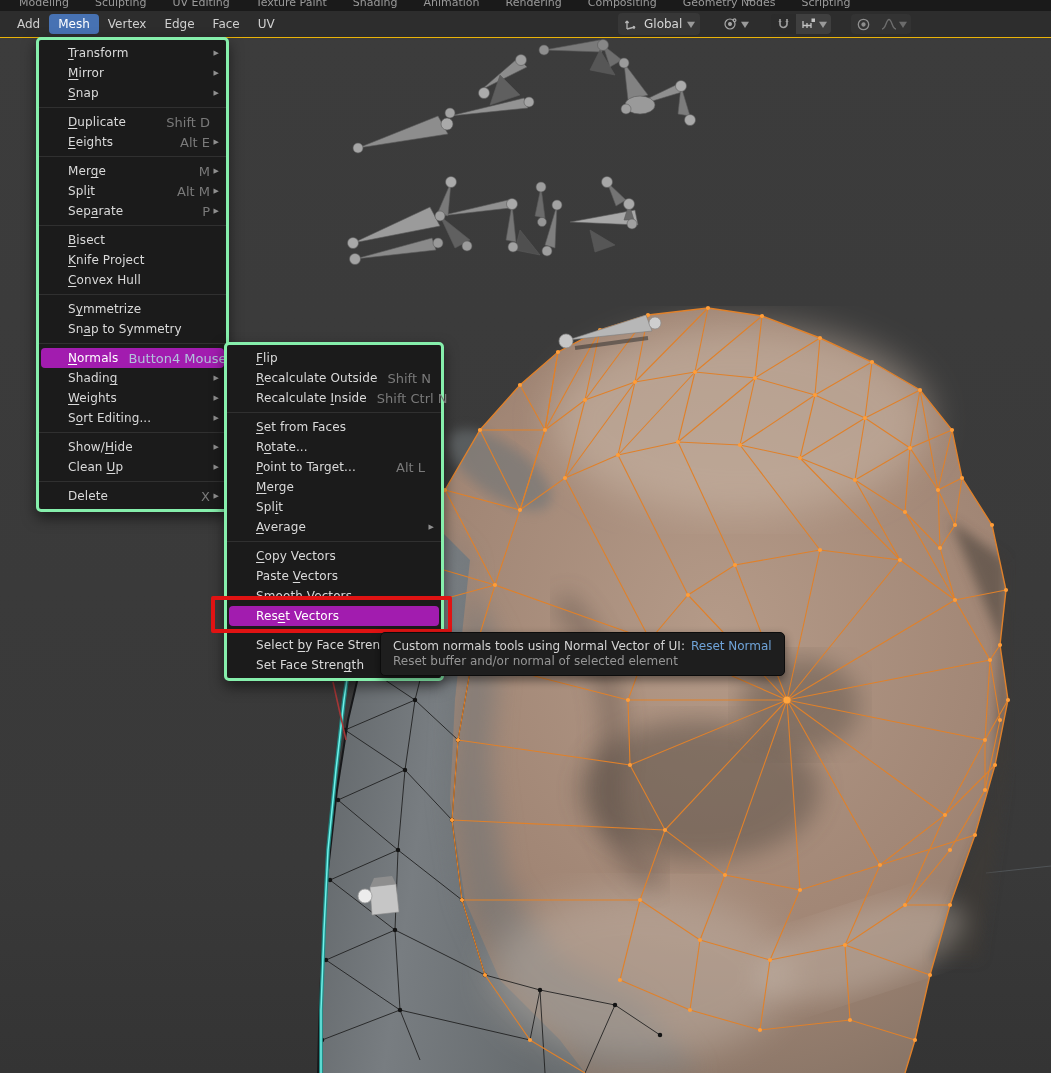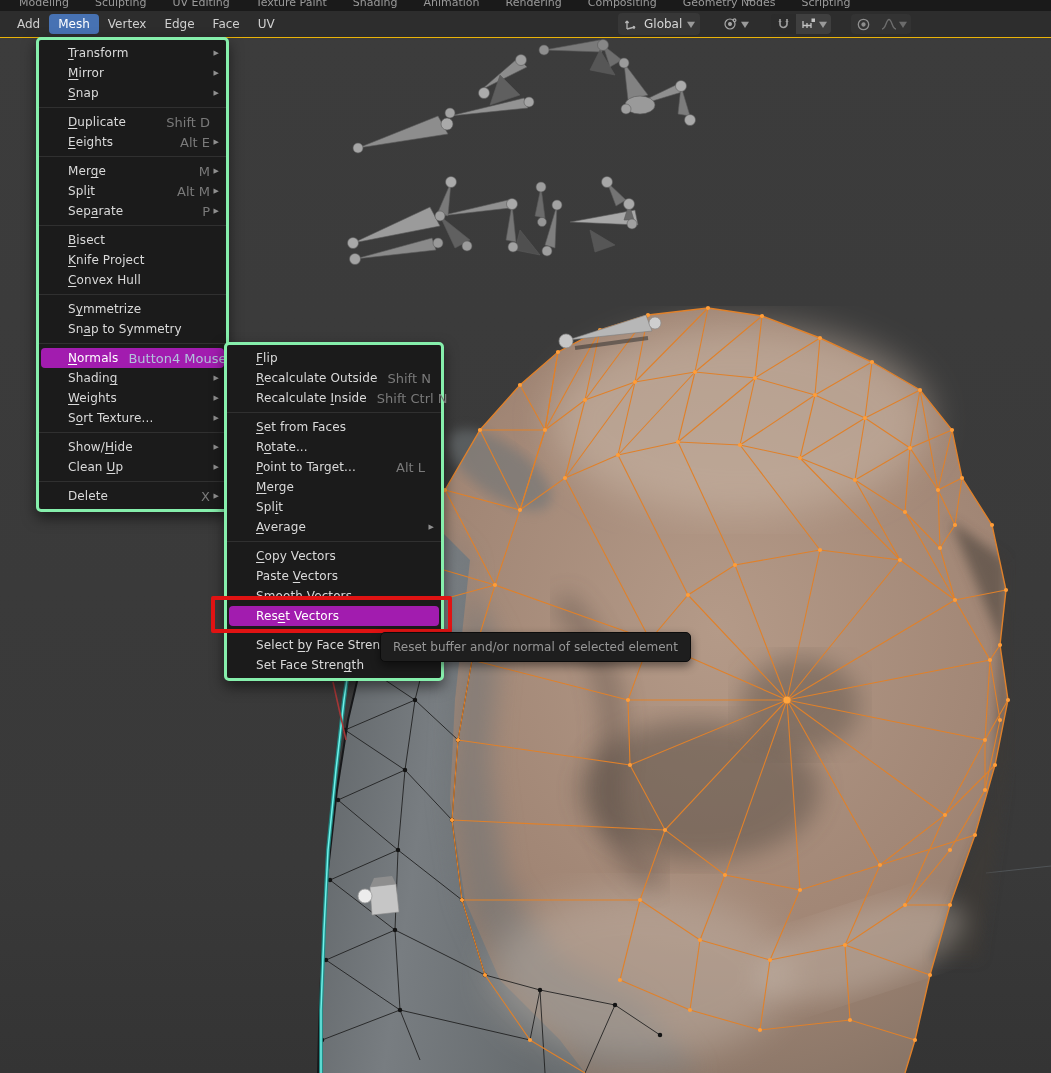--- a/index.html
+++ b/index.html
@@ -390,21 +390,21 @@
         <span class="label"><span>Shadin</span><span class="accel">g</span><span></span></span>
         <span class="shortcut"></span>
         <span class="arrow">▶</span>
       </div>
       <div class="menu-row">
         <span class="label"><span></span><span class="accel">W</span><span>eights</span></span>
         <span class="shortcut"></span>
         <span class="arrow">▶</span>
       </div>
       <div class="menu-row">
-        <span class="label"><span>S</span><span class="accel">o</span><span>rt Texture...</span></span>
+        <span class="label"><span>S</span><span class="accel">o</span><span>rt Editing...</span></span>
         <span class="shortcut"></span>
         <span class="arrow">▶</span>
       </div>
       <div class="menu-sep"></div>
       <div class="menu-row">
         <span class="label"><span>Show/</span><span class="accel">H</span><span>ide</span></span>
         <span class="shortcut"></span>
         <span class="arrow">▶</span>
       </div>
       <div class="menu-row">
@@ -498,16 +498,17 @@
       <div class="menu-row">
         <span class="label"><span>Set Face Stren</span><span class="accel">g</span><span>th</span></span>
         <span class="shortcut"></span>
         <span class="arrow"></span>
       </div>
     </div>
 
   <div class="red-box"></div>
 
   <div class="tooltip">
+    <div class="l1"><span>Custom normals tools using Normal Vector of UI:</span><span class="link">Reset Normal</span></div>
     <div class="l2">Reset buffer and/or normal of selected element</div>
   </div>
 
 </div>
 
 </body></html>

